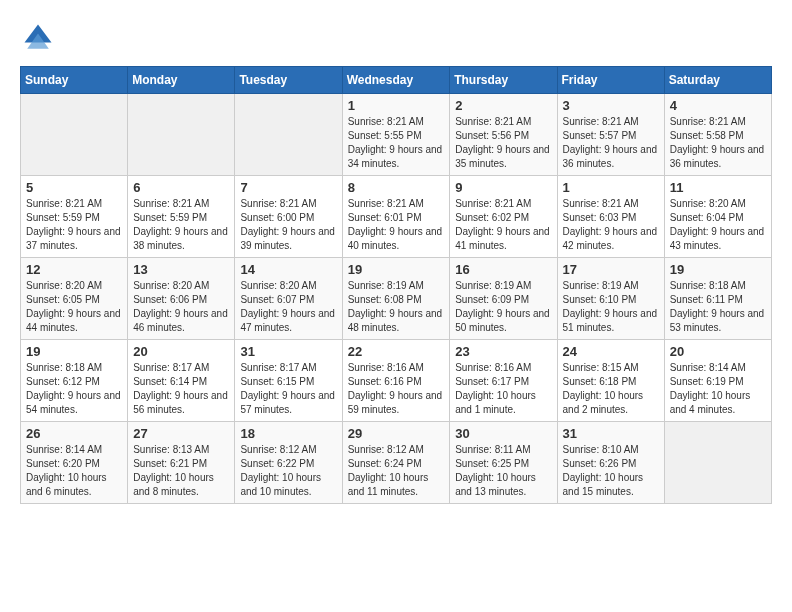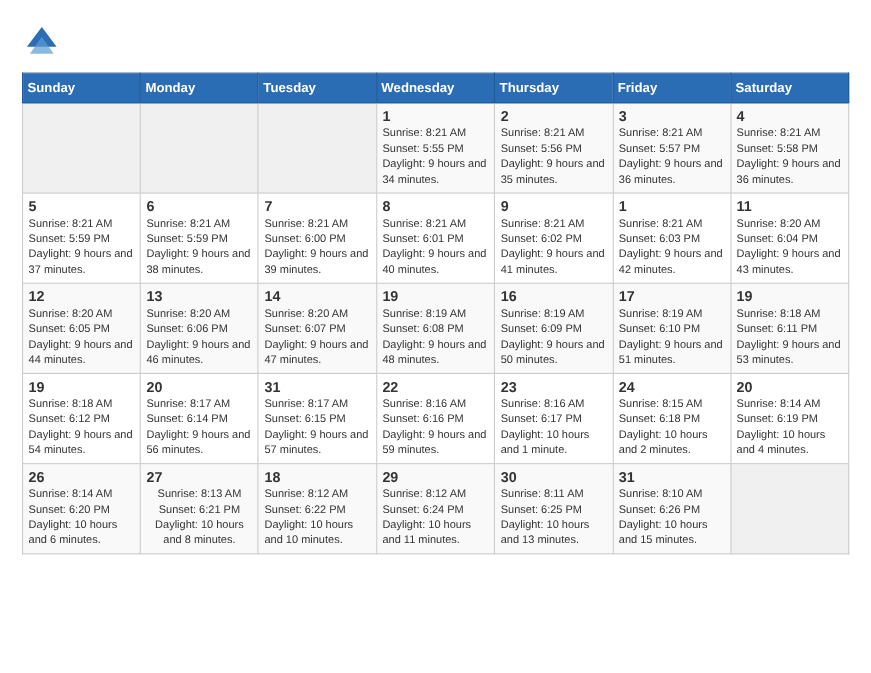--- a/index.html
+++ b/index.html
@@ -283,21 +283,21 @@
       </tr>
       <tr>
         <td>
           <div class="day-number">26</div>
           <div class="day-info" style="white-space: pre-line;">Sunrise: 8:14 AM
 Sunset: 6:20 PM
 Daylight: 10 hours and 6 minutes.</div>
         </td>
         <td>
           <div class="day-number">27</div>
-          <div class="day-info" style="white-space: pre-line; text-align: center;">Sunrise: 8:13 AM
+          <div class="day-info" style="white-space: pre-line;">Sunrise: 8:13 AM
 Sunset: 6:21 PM
 Daylight: 10 hours and 8 minutes.</div>
         </td>
         <td>
           <div class="day-number">18</div>
           <div class="day-info" style="white-space: pre-line;">Sunrise: 8:12 AM
 Sunset: 6:22 PM
 Daylight: 10 hours and 10 minutes.</div>
         </td>
         <td>

